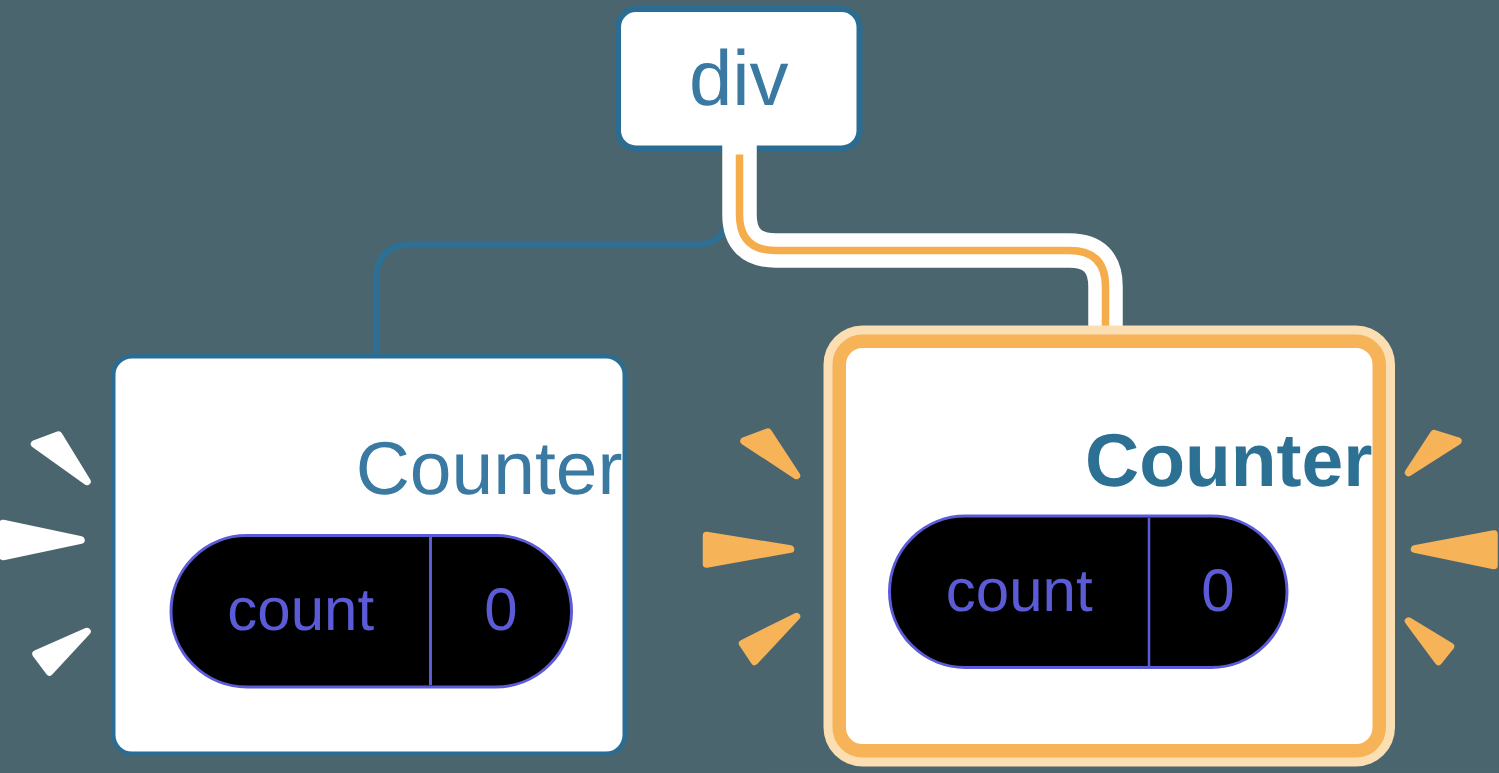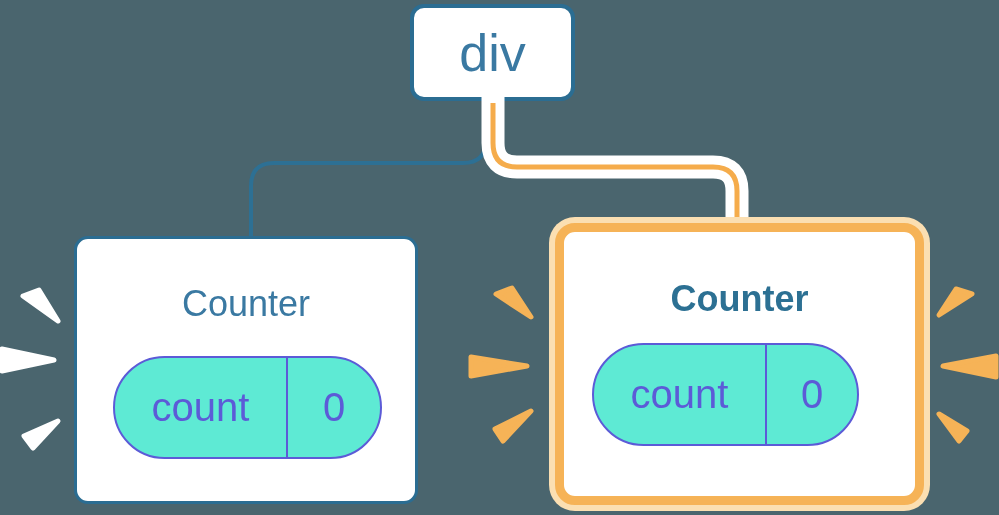--- a/index.html
+++ b/index.html
@@ -59,22 +59,22 @@
     position: absolute;
     left: 6px; top: 6px; right: 6px; bottom: 6px;
     background: #FFFFFF;
     border: 9px solid #F6B357;
     border-radius: 20px;
   }
 
   .card-title {
     position: absolute;
     left: 0; right: 0;
-    text-align: center;
-    font-size: 36px;
+    text-align: right;
+    font-size: 50px;
   }
   .card-plain .card-title {
     top: 44px;
     font-weight: 500;
     color: #3A79A2;
   }
   .card-highlight .card-title {
     top: 46px;
     font-weight: 700;
     color: #2C7093;
@@ -83,21 +83,21 @@
   
   .state-pill {
     position: absolute;
     height: 103px;
     border: 2px solid #5C5BD7;
     border-radius: 52px;
     display: flex;
     align-items: stretch;
     color: #5C5BD7;
     font-size: 40px;
-    background: #5eead4;
+    background: #000000;
   }
   .card-plain .state-pill { left: 36px; top: 117px; width: 269px; }
   .card-highlight .state-pill { left: 28px; top: 111px; width: 267px; }
 
   .pill-key {
     width: 173px;
     display: flex; align-items: center; justify-content: center;
     border-right: 2px solid #5C5BD7;
     border-radius: 52px 0 0 52px;
   }

